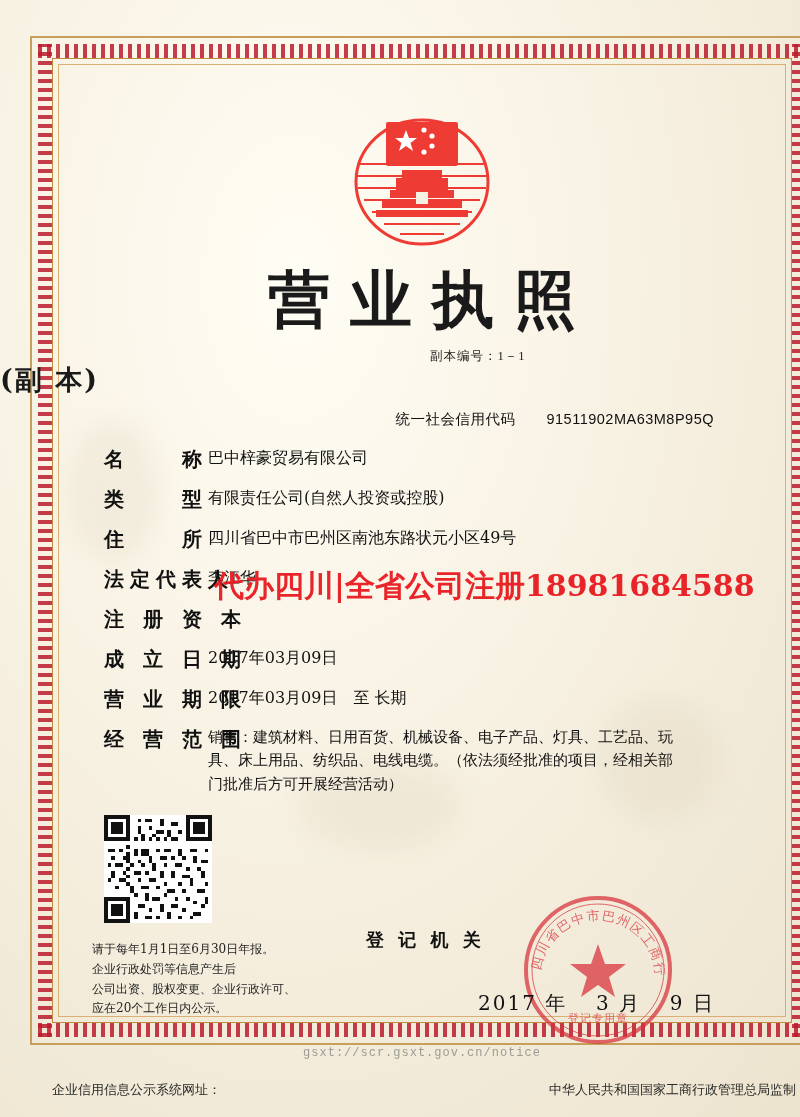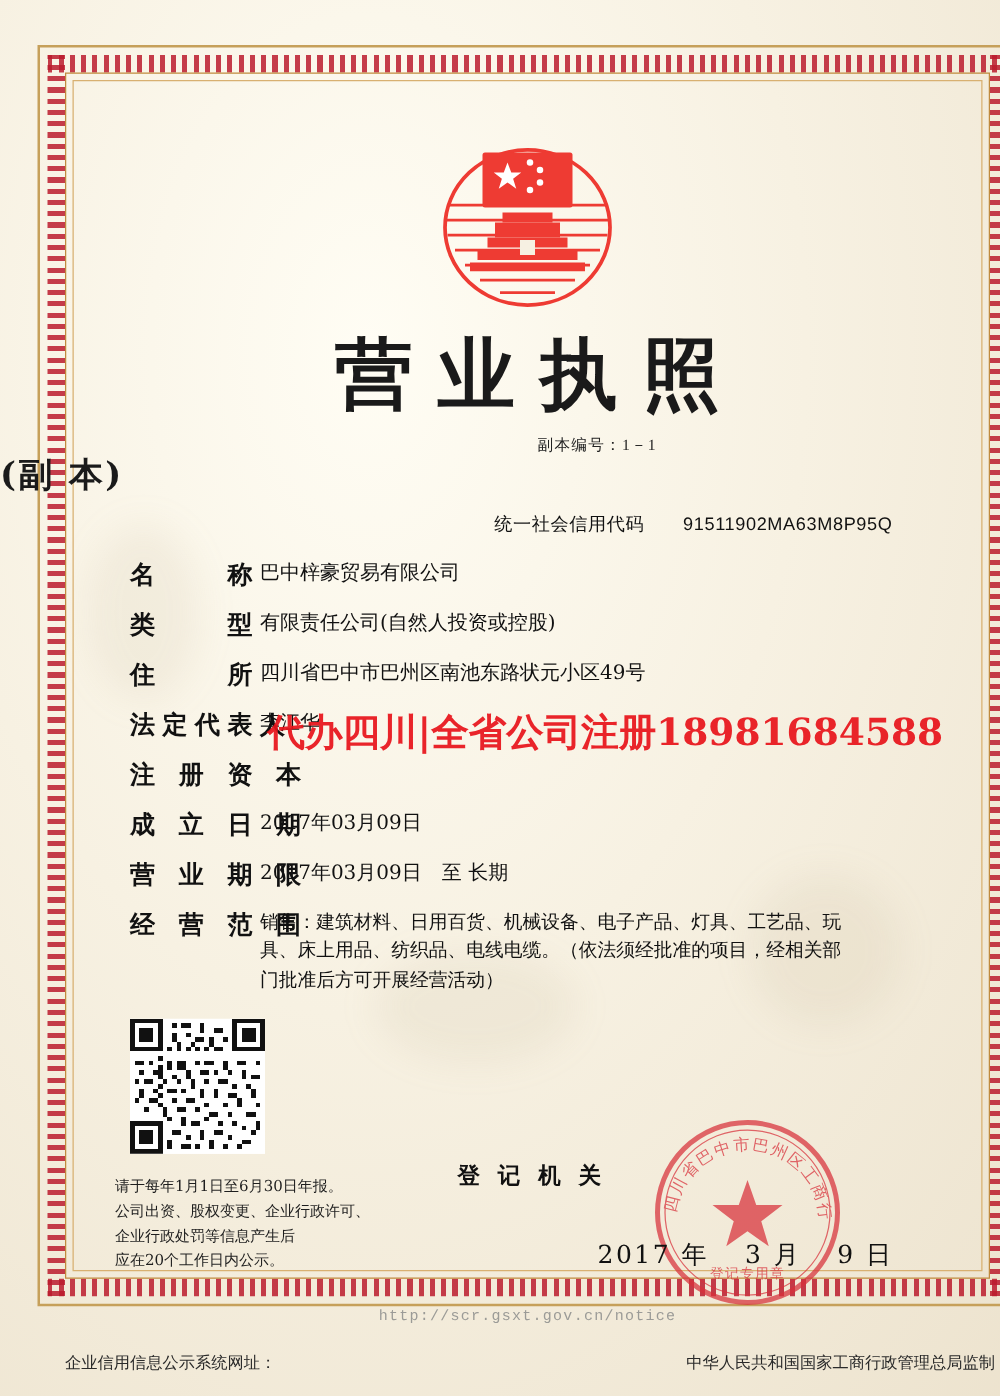--- a/index.html
+++ b/index.html
@@ -372,22 +372,22 @@
         <rect x="17" y="26" width="1" height="2"></rect>
           <rect x="20" y="27" width="1" height="1"></rect>
           <rect x="23" y="27" width="1" height="1"></rect>
         <rect x="26" y="24" width="1" height="1"></rect>
       </g>
     </svg>
   </div>
 
   <div class="notes">
     <div>请于每年1月1日至6月30日年报。</div>
+    <div>企业行政处罚等信息产生后</div>
     <div>公司出资、股权变更、企业行政许可、</div>
-    <div>企业行政处罚等信息产生后</div>
     <div>应在20个工作日内公示。</div>
   </div>
 
   <div class="registry">登 记 机 关</div>
 
   <div class="seal">
     <svg viewBox="0 0 156 156" width="156" height="156" aria-hidden="true">
       <circle cx="78" cy="78" r="72" fill="none" stroke="#d8303a" stroke-width="4"></circle>
       <circle cx="78" cy="78" r="66" fill="none" stroke="#d8303a" stroke-width="1"></circle>
       <polygon points="78,52 85,72 106,72 89,85 95,105 78,93 61,105 67,85 50,72 71,72" fill="#d8303a"></polygon>
@@ -403,17 +403,17 @@
     <span>2017</span>
     <span>年</span>
     <span style="display:inline-block;width:12px;"></span>
     <span>3</span>
     <span>月</span>
     <span style="display:inline-block;width:12px;"></span>
     <span>9</span>
     <span>日</span>
   </div>
 
-  <div class="url-faint">http://scr.gsxt.gov.cn/notice</div>
+  <div class="url-faint">gsxt://scr.gsxt.gov.cn/notice</div>
 
   <div class="footer-left">企业信用信息公示系统网址：</div>
   <div class="footer-right">中华人民共和国国家工商行政管理总局监制</div>
 </div>
 
 </body></html>

